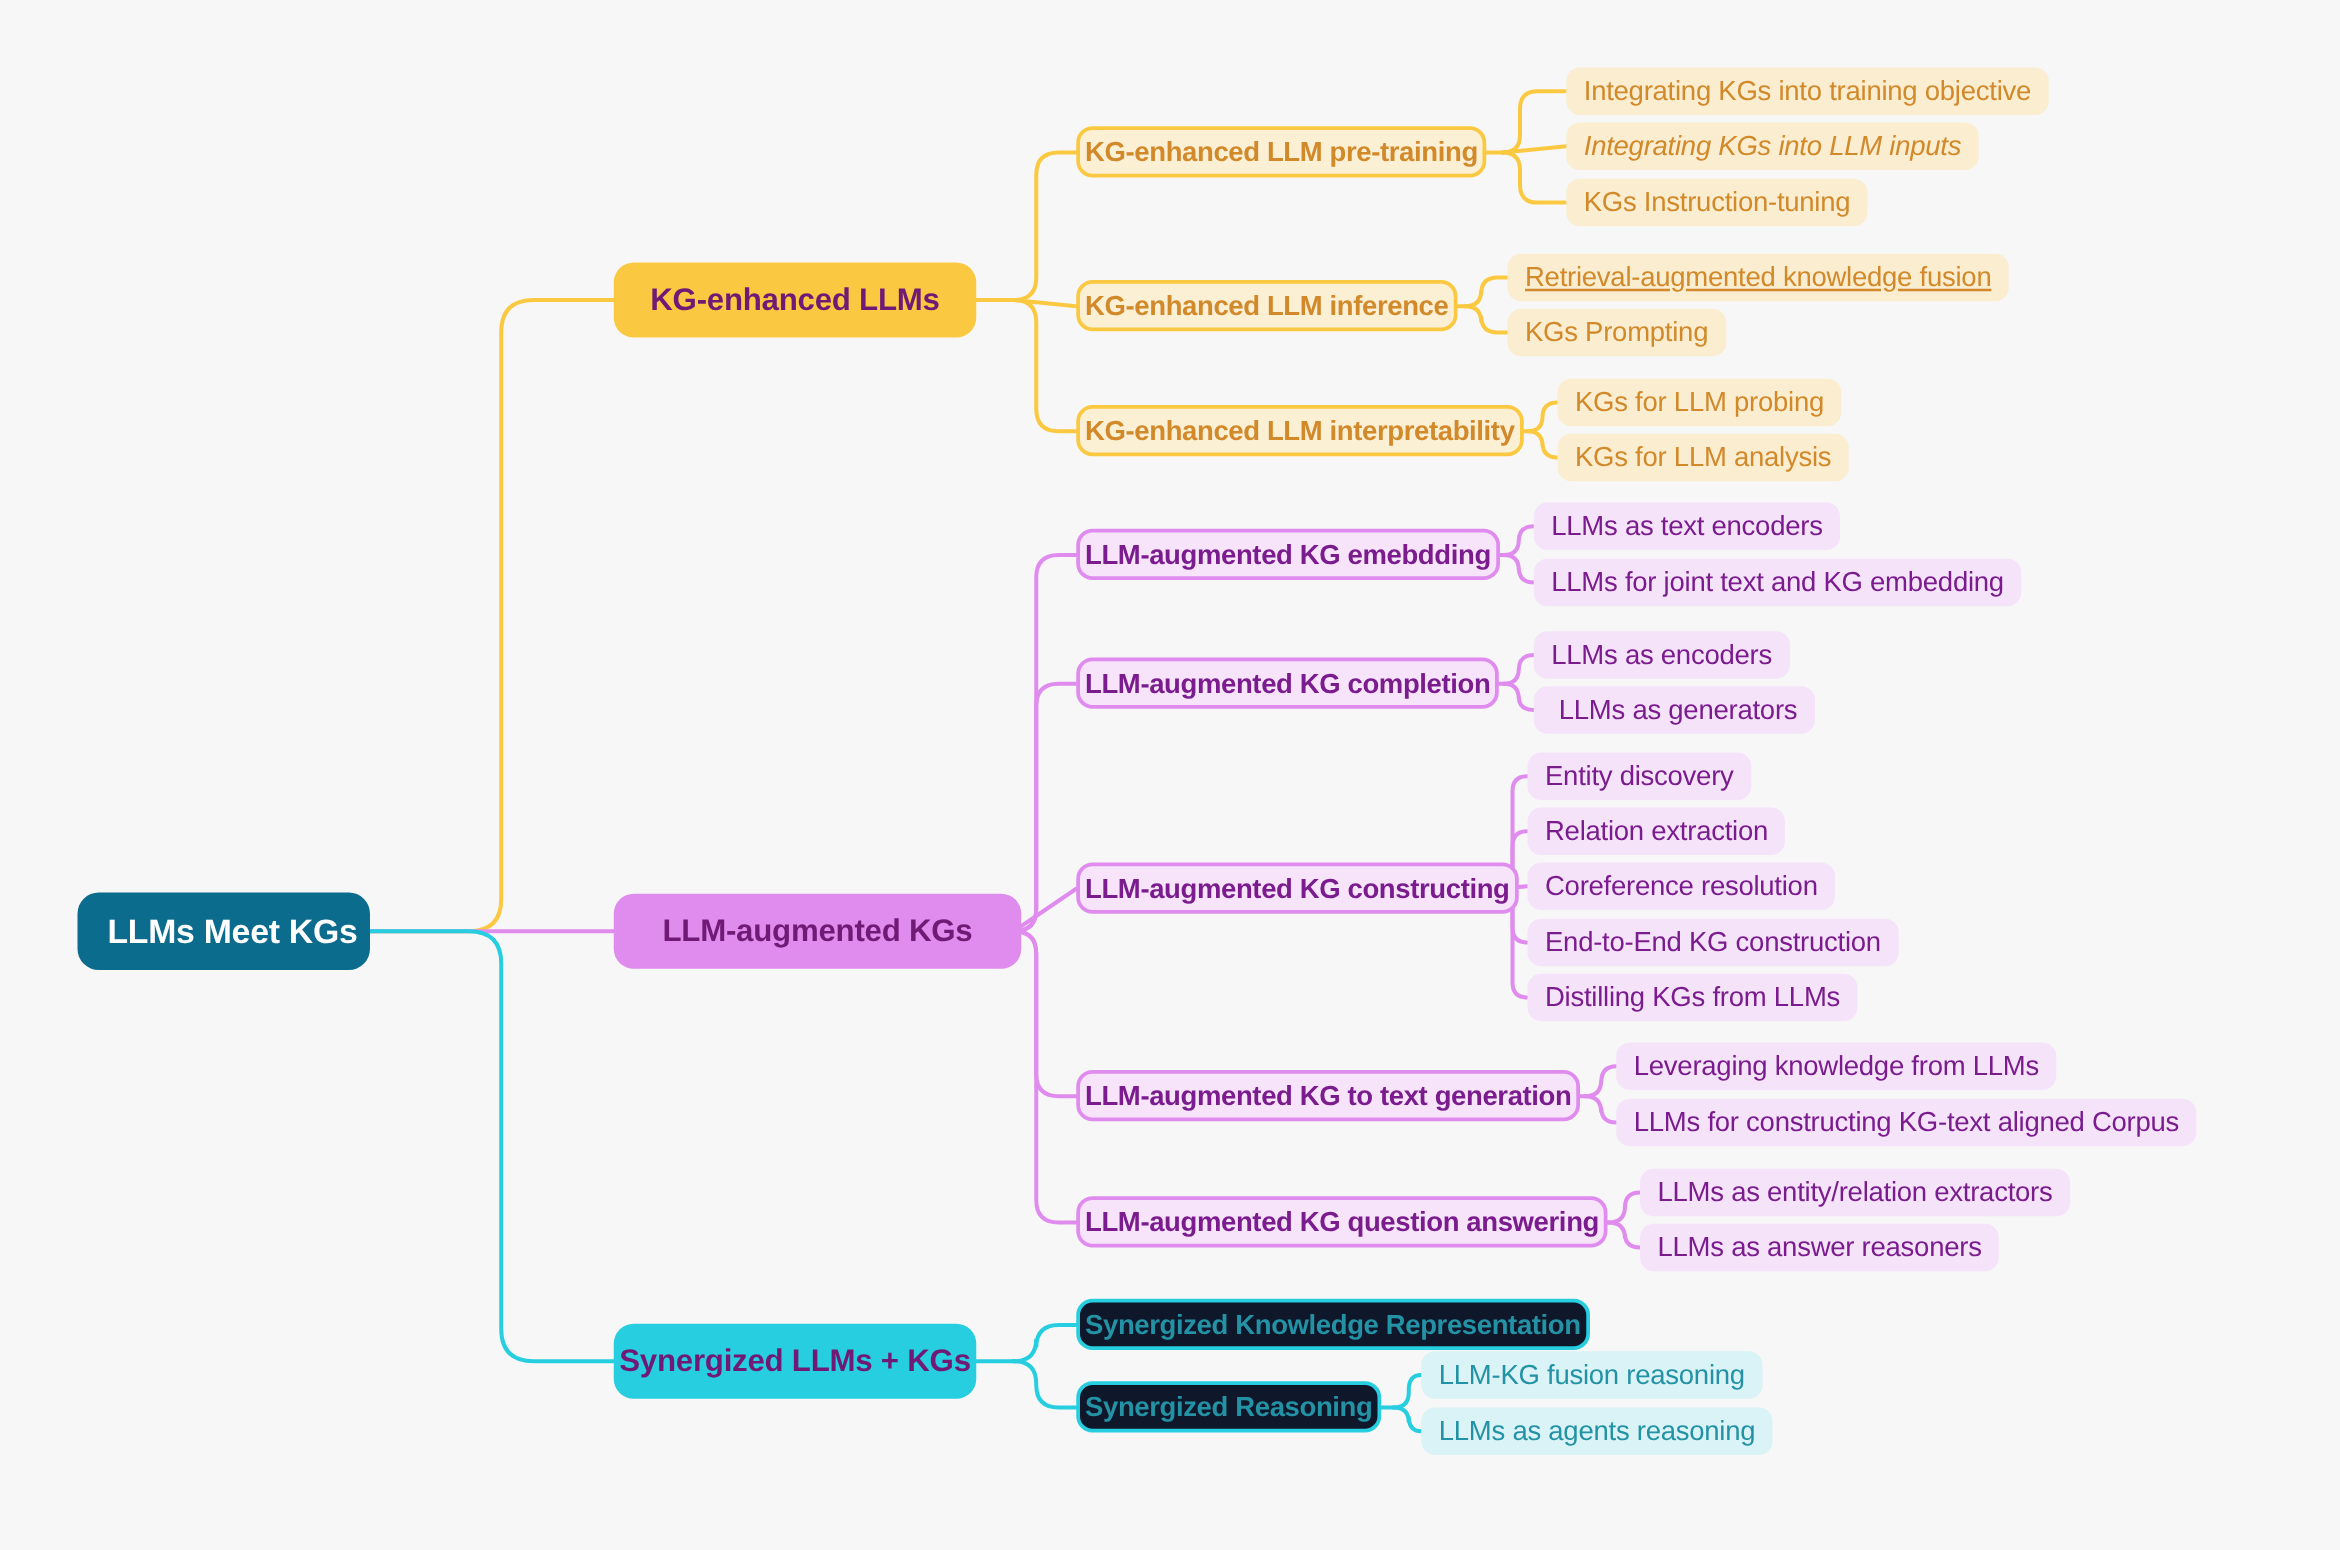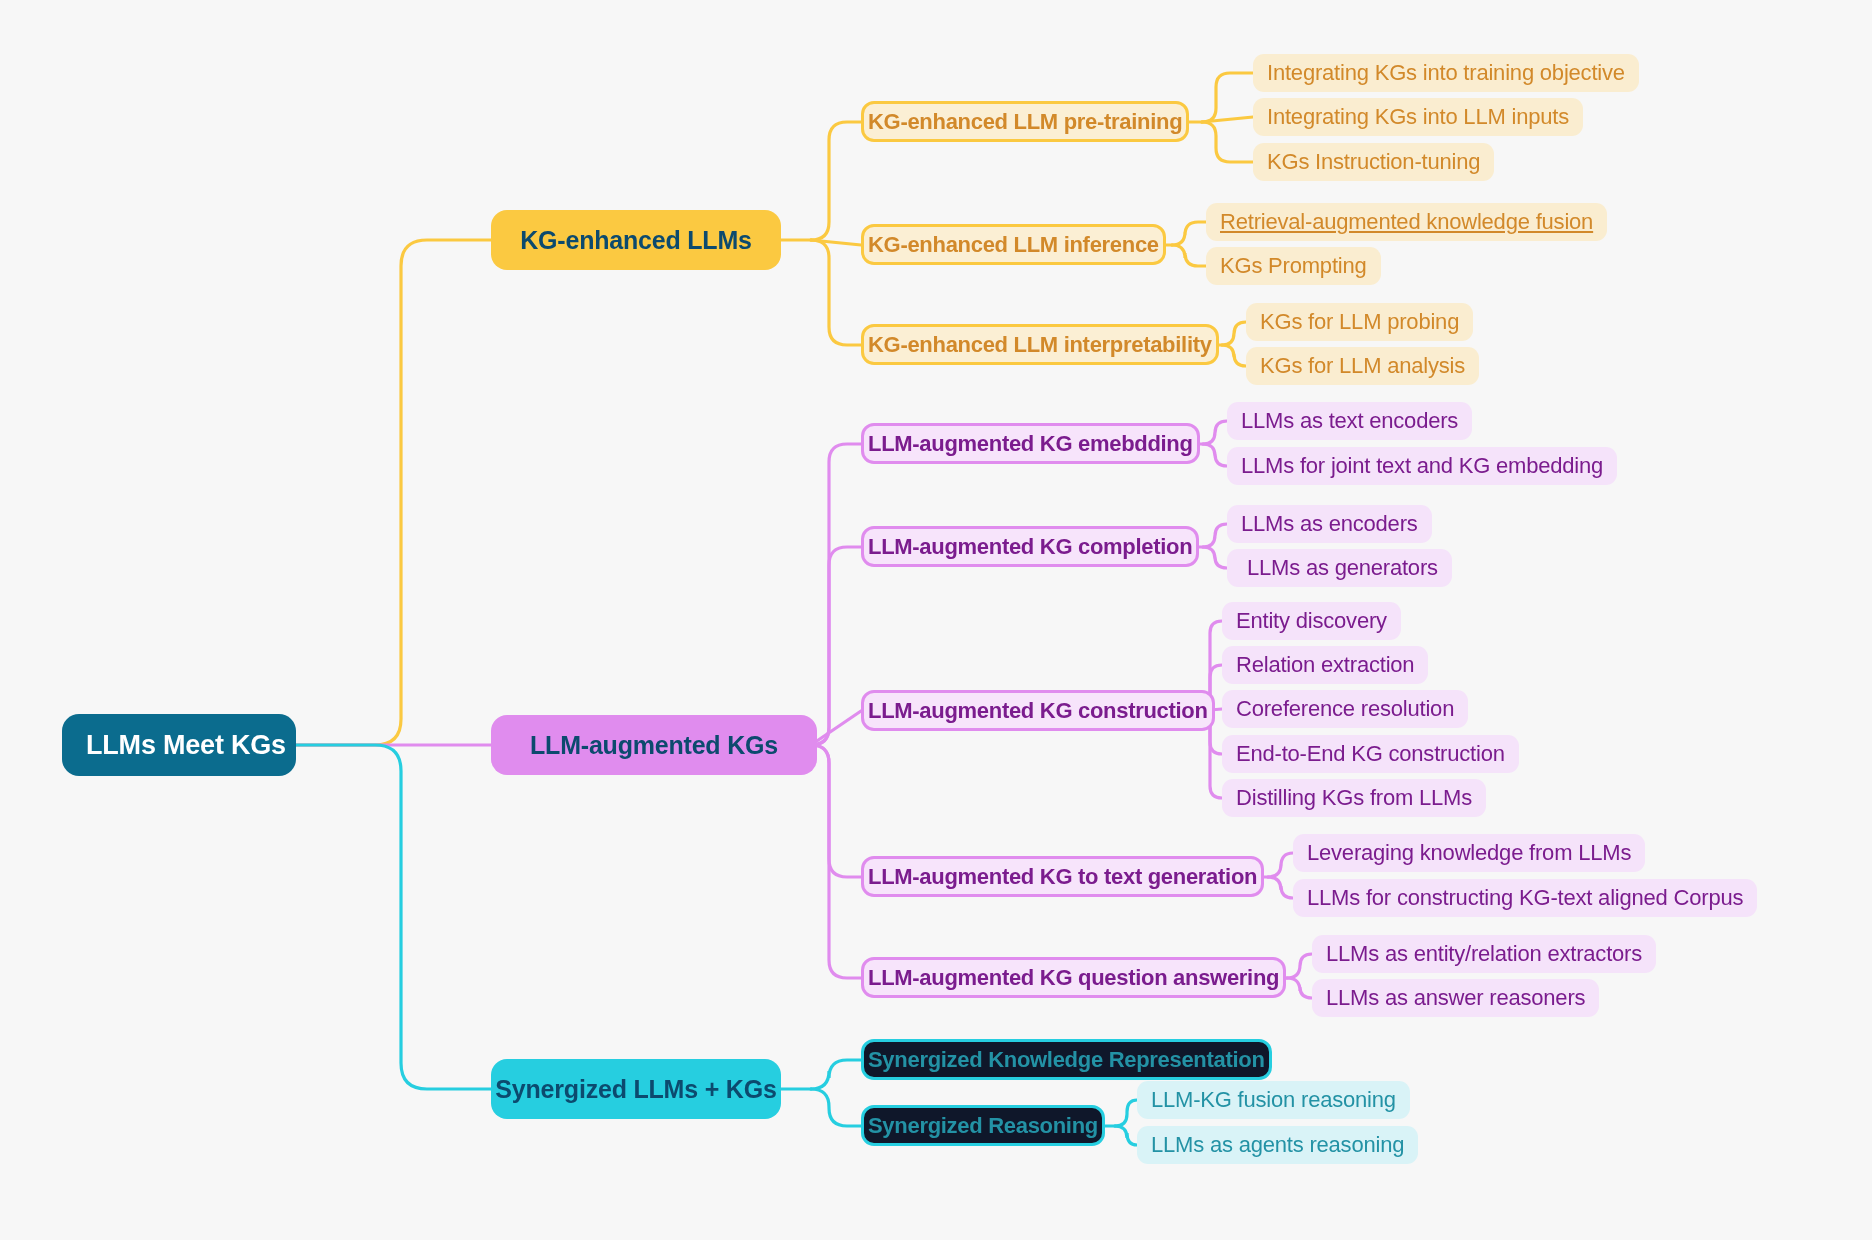--- a/index.html
+++ b/index.html
@@ -49,21 +49,21 @@
   }
 
   
   .branch {
     font-size: 25px;
     font-weight: bold;
     border-radius: 16px;
     padding: 0 22px;
     height: 60px;
     justify-content: center;
-    color: #0c4a6e;
+    color: #701a75;
     letter-spacing: -0.2px;
   }
   .branch.orange { background: #FBC941; }
   .branch.purple { background: #E08CEE; }
   .branch.cyan   { background: #26CEE0; }
 
   
   .sub {
     font-size: 22px;
     font-weight: bold;
@@ -191,21 +191,21 @@
   <div class="node branch orange" style="left:491px; top:210px; width:290px; height:60px;">
     <span>KG-enhanced LLMs</span>
   </div>
 
   <div class="node sub orange" style="left:861px; top:101px;">
     <span>KG-enhanced LLM pre-training</span>
   </div>
   <div class="node leaf orange" style="left:1253px; top:54px;">
     <span>Integrating KGs into training objective</span>
   </div>
-  <div class="node leaf orange" style="left:1253px; top:98px;">
+  <div class="node leaf orange" style="left:1253px; top:98px;font-style:italic;">
     <span>Integrating KGs into LLM inputs</span>
   </div>
   <div class="node leaf orange" style="left:1253px; top:143px;">
     <span>KGs Instruction-tuning</span>
   </div>
 
   <div class="node sub orange" style="left:861px; top:224px;">
     <span>KG-enhanced LLM inference</span>
   </div>
   <div class="node leaf orange" style="left:1206px; top:203px;text-decoration:underline;">
@@ -243,21 +243,21 @@
     <span>LLM-augmented KG completion</span>
   </div>
   <div class="node leaf purple" style="left:1227px; top:505px;">
     <span>LLMs as encoders</span>
   </div>
   <div class="node leaf purple" style="left:1227px; top:549px;padding-left:20px;">
     <span>LLMs as generators</span>
   </div>
 
   <div class="node sub purple" style="left:861px; top:690px;">
-    <span>LLM-augmented KG construction</span>
+    <span>LLM-augmented KG constructing</span>
   </div>
   <div class="node leaf purple" style="left:1222px; top:602px;">
     <span>Entity discovery</span>
   </div>
   <div class="node leaf purple" style="left:1222px; top:646px;">
     <span>Relation extraction</span>
   </div>
   <div class="node leaf purple" style="left:1222px; top:690px;">
     <span>Coreference resolution</span>
   </div>

